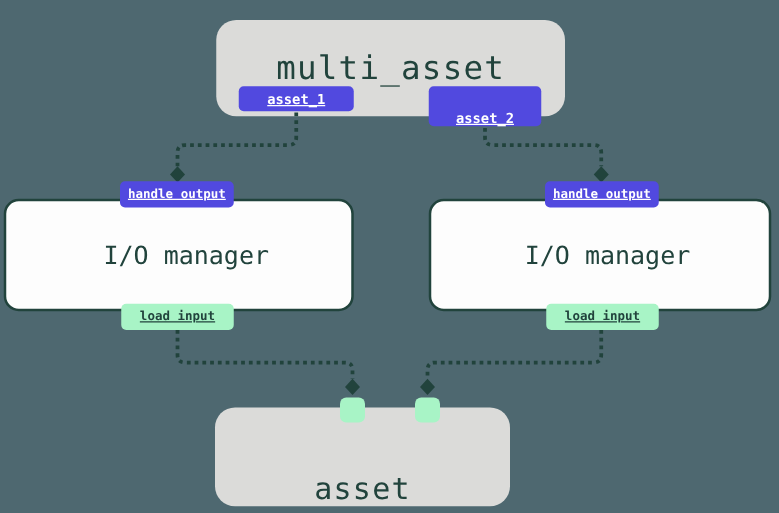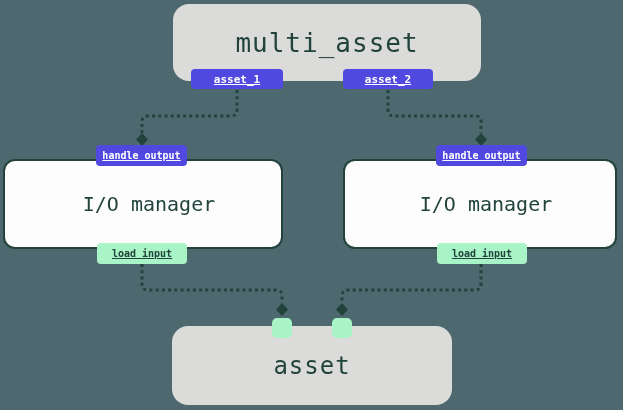--- a/index.html
+++ b/index.html
@@ -35,45 +35,45 @@
     background: var(--node-gray);
     border-radius: 16px;
   }
   .node-white {
     background: var(--node-white);
     border: 2px solid var(--ink-green);
     border-radius: 12px;
     padding-left: 12px;
   }
   .multi-asset {
-    left: 173px; top: 4px; width: 308px; height: 77px;
+    left: 173px; top: 16px; width: 279px; height: 77px;
     font-size: 26px; letter-spacing: 1px;
   }
   .io-left  { left: 3px;   top: 159px; width: 280px; height: 90px; font-size: 20px; }
   .io-right { left: 343px; top: 159px; width: 274px; height: 90px; font-size: 20px; }
   .asset-node {
-    left: 172px; top: 326px; width: 280px; height: 79px;
-    font-size: 24px; letter-spacing: 1px;
+    left: 172px; top: 326px; width: 236px; height: 79px;
+    font-size: 24px; letter-spacing: 1px; align-items: flex-end;
   }
   .badge {
     position: absolute;
     display: flex;
     align-items: center;
     justify-content: center;
     box-sizing: border-box;
     border-radius: 4px;
     font-size: 10px;
     font-weight: 700;
     z-index: 3;
     text-decoration: underline;
   }
   .badge-purple { background: var(--badge-purple); color: var(--badge-text-light); }
   .badge-green  { background: var(--badge-green);  color: var(--ink-green); justify-content: center; }
   .badge-asset1 { left: 191px; top: 69px; width: 92px; height: 20px; font-size: 11px; }
-  .badge-asset2 { left: 343px; top: 69px; width: 90px; height: 20px; font-size: 11px; }
+  .badge-asset2 { left: 343px; top: 69px; width: 90px; height: 32px; font-size: 11px; align-items: flex-end; }
   .badge-ho-left  { left: 96px;  top: 145px; width: 91px; height: 21px; }
   .badge-ho-right { left: 436px; top: 145px; width: 91px; height: 21px; }
   .badge-li-left  { left: 97px;  top: 243px; width: 90px; height: 21px; }
   .badge-li-right { left: 437px; top: 243px; width: 90px; height: 21px; }
   .handle-square {
     position: absolute;
     width: 20px; height: 20px;
     background: var(--badge-green);
     border-radius: 5px;
     z-index: 4;

